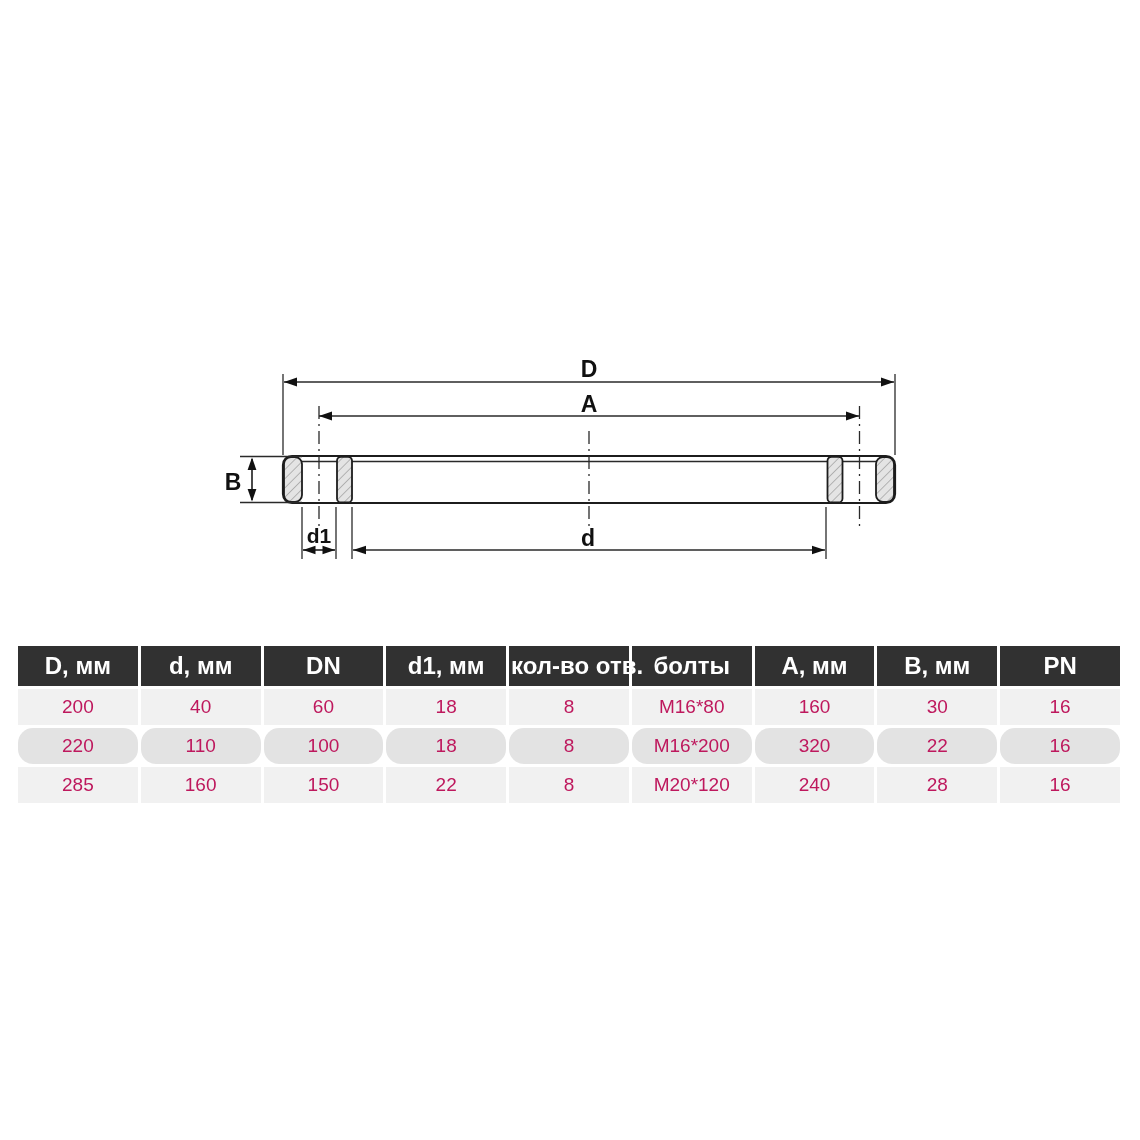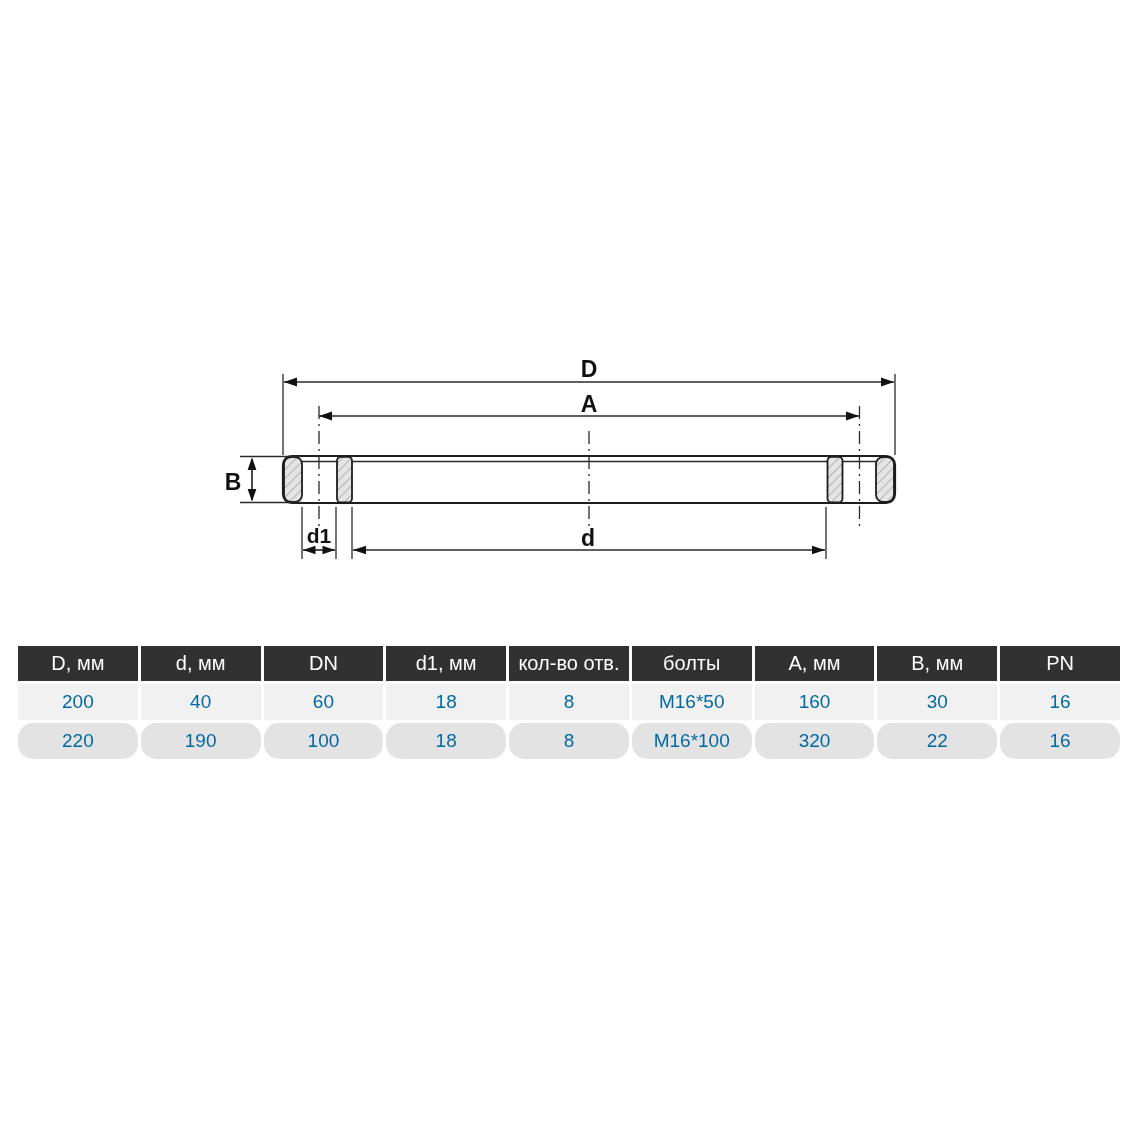--- a/index.html
+++ b/index.html
@@ -15,25 +15,25 @@
   .hatchblock{fill:url(#hatch);stroke:#1c1c1c;stroke-width:1.8;}
   .thin{stroke:#2a2a2a;stroke-width:1.3;fill:none;}
   .dim{stroke:#2a2a2a;stroke-width:1.7;fill:none;}
   .cline{stroke:#2a2a2a;stroke-width:1.3;fill:none;stroke-dasharray:13 5 2 5;}
   .ah{fill:#111;stroke:none;}
 
   
   .table-wrap{position:absolute;left:15px;top:643px;width:1108px;}
   table.spec{width:100%;border-collapse:separate;border-spacing:3px;table-layout:fixed;}
   table.spec th{
-    background:#313131;color:#ffffff;font-weight:normal;font-size:20px;
+    background:#313131;color:#ffffff;font-weight:bold;font-size:24px;
     padding:6px 2px;text-align:center;white-space:nowrap;
   }
   table.spec td{
-    font-size:19px;color:#0369a1;padding:7px 2px;text-align:center;white-space:nowrap;margin-left:6px;
+    font-size:19px;color:#be185d;padding:7px 2px;text-align:center;white-space:nowrap;margin-left:6px;
   }
   tr.row-light td{background:#f1f1f1;}
   tr.row-dark td{background:#e3e3e3;border-radius:15px;}
 </style>
 </head>
 <body>
 
 <div class="page">
 
   <svg class="drawing" width="1140" height="630" viewBox="0 0 1140 630">
@@ -118,33 +118,44 @@
           <th>PN</th>
         </tr>
       </thead>
       <tbody>
         <tr class="row-light">
           <td>200</td>
           <td>40</td>
           <td>60</td>
           <td>18</td>
           <td>8</td>
-          <td>M16*50</td>
+          <td>M16*80</td>
           <td>160</td>
           <td>30</td>
           <td>16</td>
         </tr>
         <tr class="row-dark">
           <td>220</td>
-          <td>190</td>
+          <td>110</td>
           <td>100</td>
           <td>18</td>
           <td>8</td>
-          <td>M16*100</td>
+          <td>M16*200</td>
           <td>320</td>
           <td>22</td>
+          <td>16</td>
+        </tr>
+        <tr class="row-light">
+          <td>285</td>
+          <td>160</td>
+          <td>150</td>
+          <td>22</td>
+          <td>8</td>
+          <td>M20*120</td>
+          <td>240</td>
+          <td>28</td>
           <td>16</td>
         </tr>
       </tbody>
     </table>
   </div>
 
 </div>
 
 </body></html>

